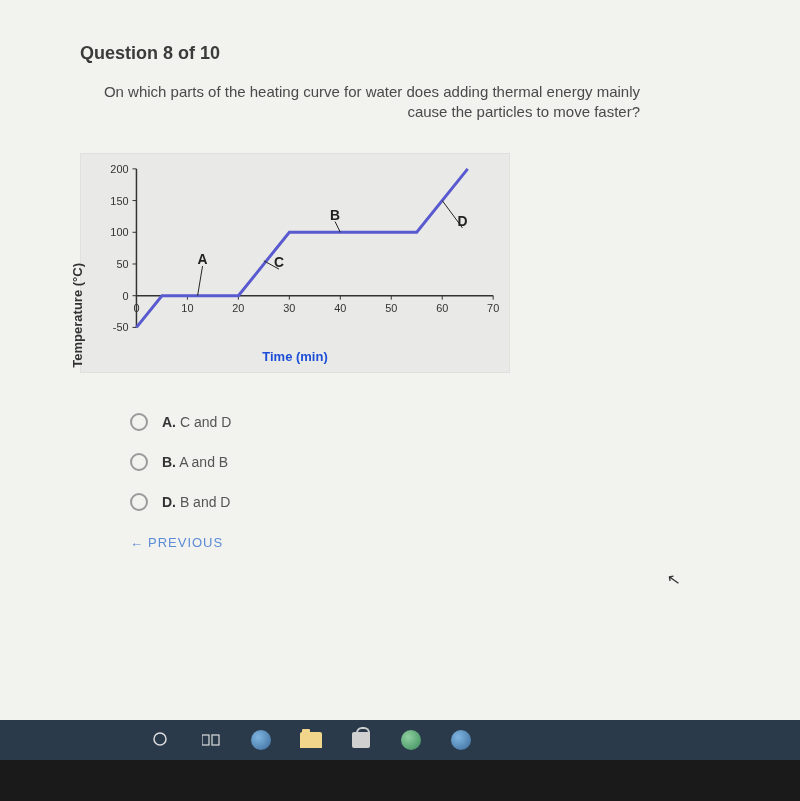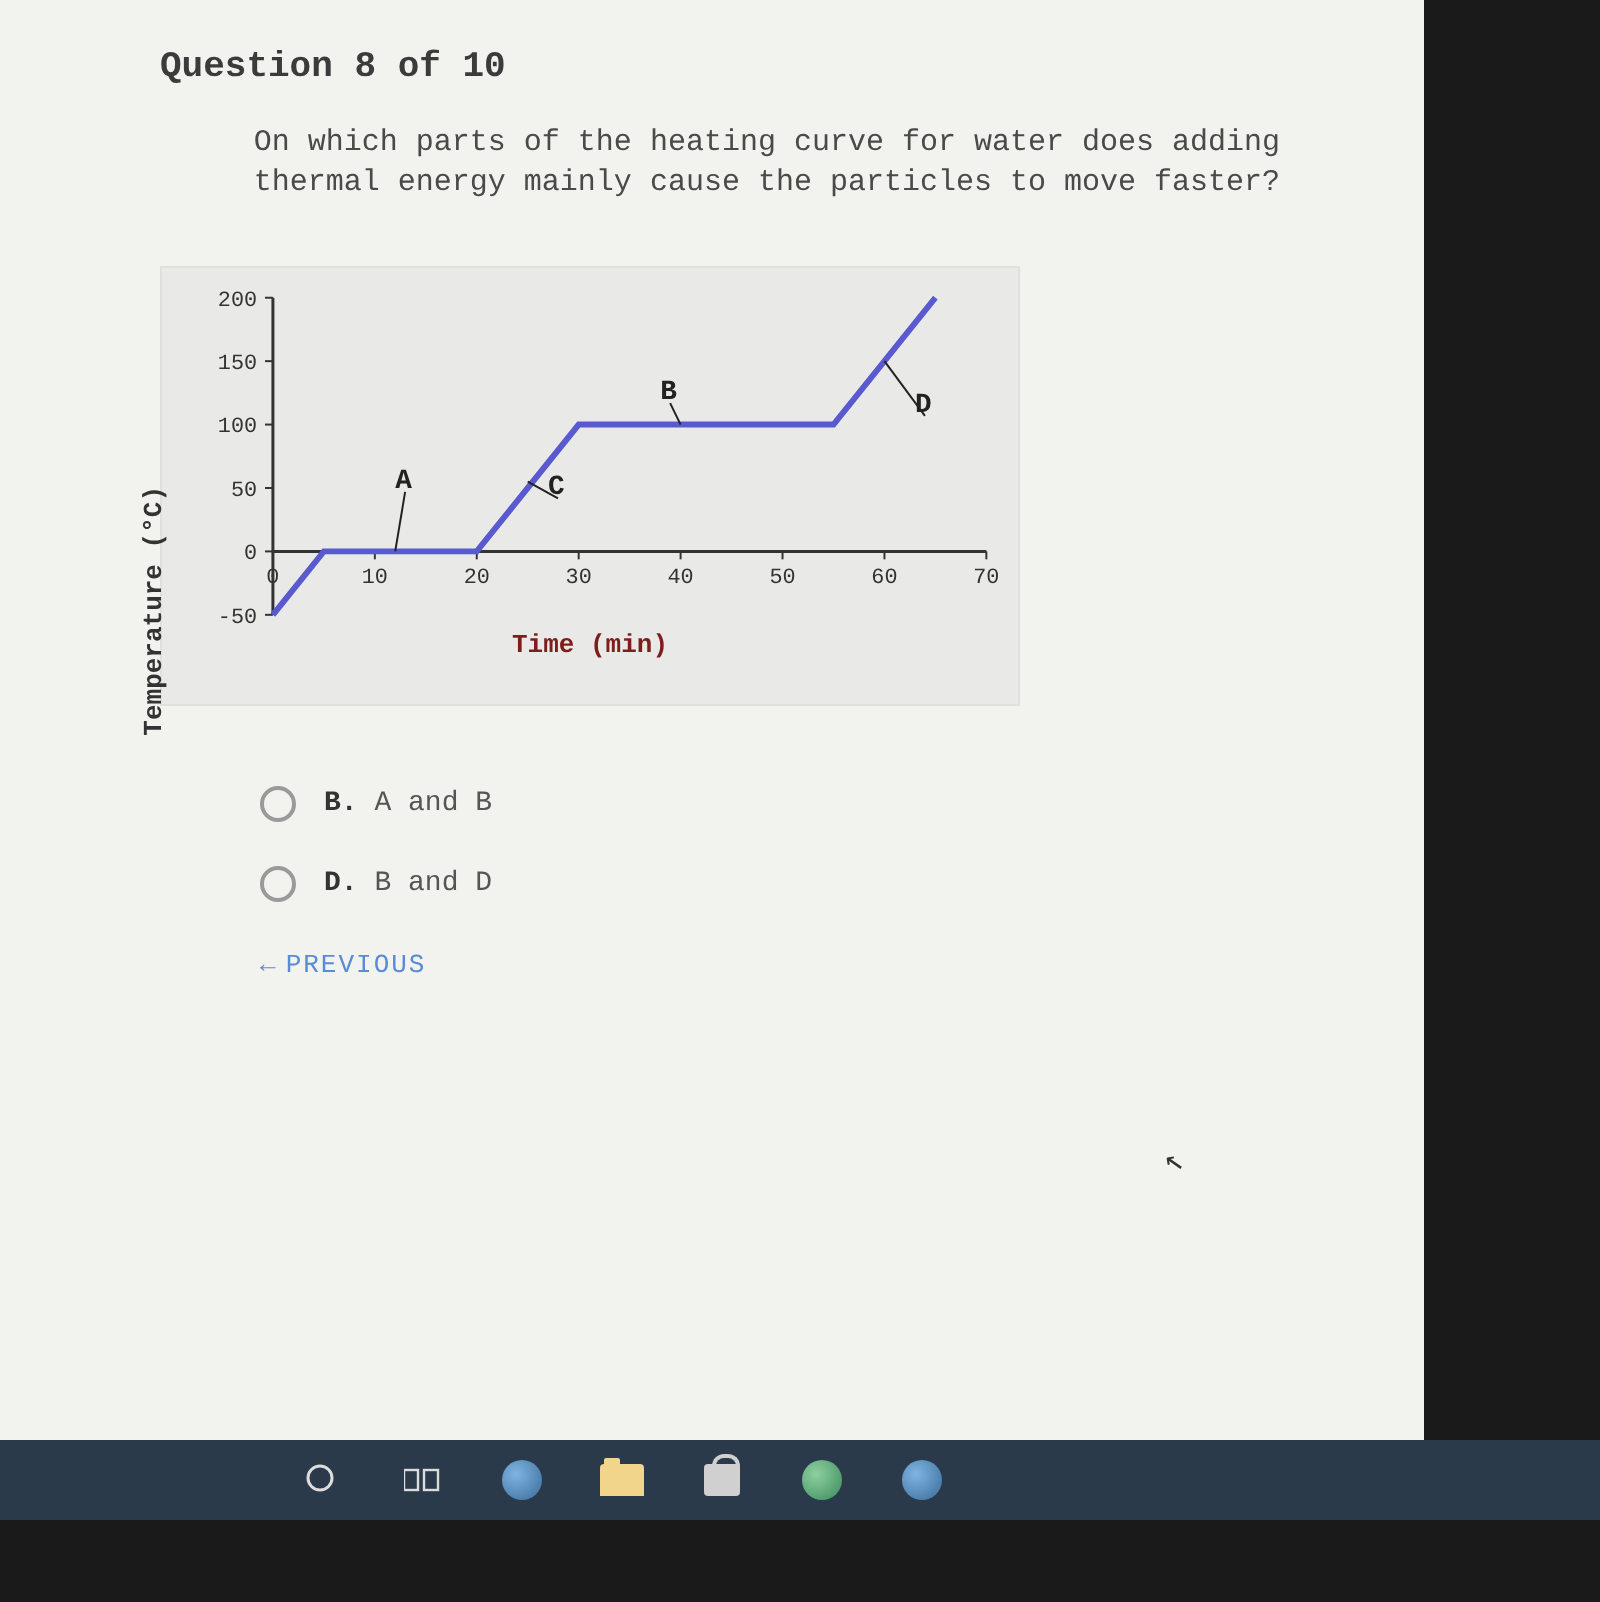--- a/index.html
+++ b/index.html
@@ -7,24 +7,23 @@
     font-family: Arial, Helvetica, sans-serif;
     background: #1a1a1a;
     width: 800px;
     height: 801px;
     overflow: hidden;
     position: relative;
   }
   .screen {
     position: absolute;
     top: 0; left: 0;
-    width: 712px; height: 760px;
+    width: 800px; height: 760px;
     background: #f2f2ef;
-    padding: 24px 60px 0 80px;
-    font-family: Liberation Mono, monospace;
+    padding: 43px 60px 0 80px;
   }
   .qtitle {
     font-size: 18px;
     font-weight: 700;
     color: #3b3b3b;
     margin-bottom: 18px;
   }
   .qtext {
     font-size: 15px;
     color: #4a4a4a;
@@ -47,26 +46,26 @@
     top: 50%;
     transform: translate(-100%, -50%) rotate(-90deg);
     transform-origin: 100% 50%;
     font-size: 13px;
     font-weight: 700;
     color: #333;
     white-space: nowrap;
   }
   .xlabel {
     position: absolute;
-    bottom: 22px;
+    bottom: 8px;
     left: 50%;
     transform: translateX(-50%);
     font-size: 13px;
     font-weight: 700;
-    color: #7f1d1d;
+    color: #1d4ed8;
   }
   .chart-svg {
     position: absolute;
     top: 0; left: 0;
     width: 100%;
     height: 100%;
   }
   .options {
     margin-left: 50px;
   }
@@ -218,20 +217,27 @@
           <text x="379" y="72.6" font-size="14" font-weight="700" fill="#222">D</text>
           <line x1="384" y1="74.6" x2="363.57142857142856" y2="47" stroke="#222" stroke-width="1"></line>
         </g>
     </svg>
   </div>
 
   <div class="options">
     <div class="option">
       <div class="radio"></div>
       <div class="opt-text">
+        <span class="letter">A.</span>
+        <span>C and D</span>
+      </div>
+    </div>
+    <div class="option">
+      <div class="radio"></div>
+      <div class="opt-text">
         <span class="letter">B.</span>
         <span>A and B</span>
       </div>
     </div>
     <div class="option">
       <div class="radio"></div>
       <div class="opt-text">
         <span class="letter">D.</span>
         <span>B and D</span>
       </div>

